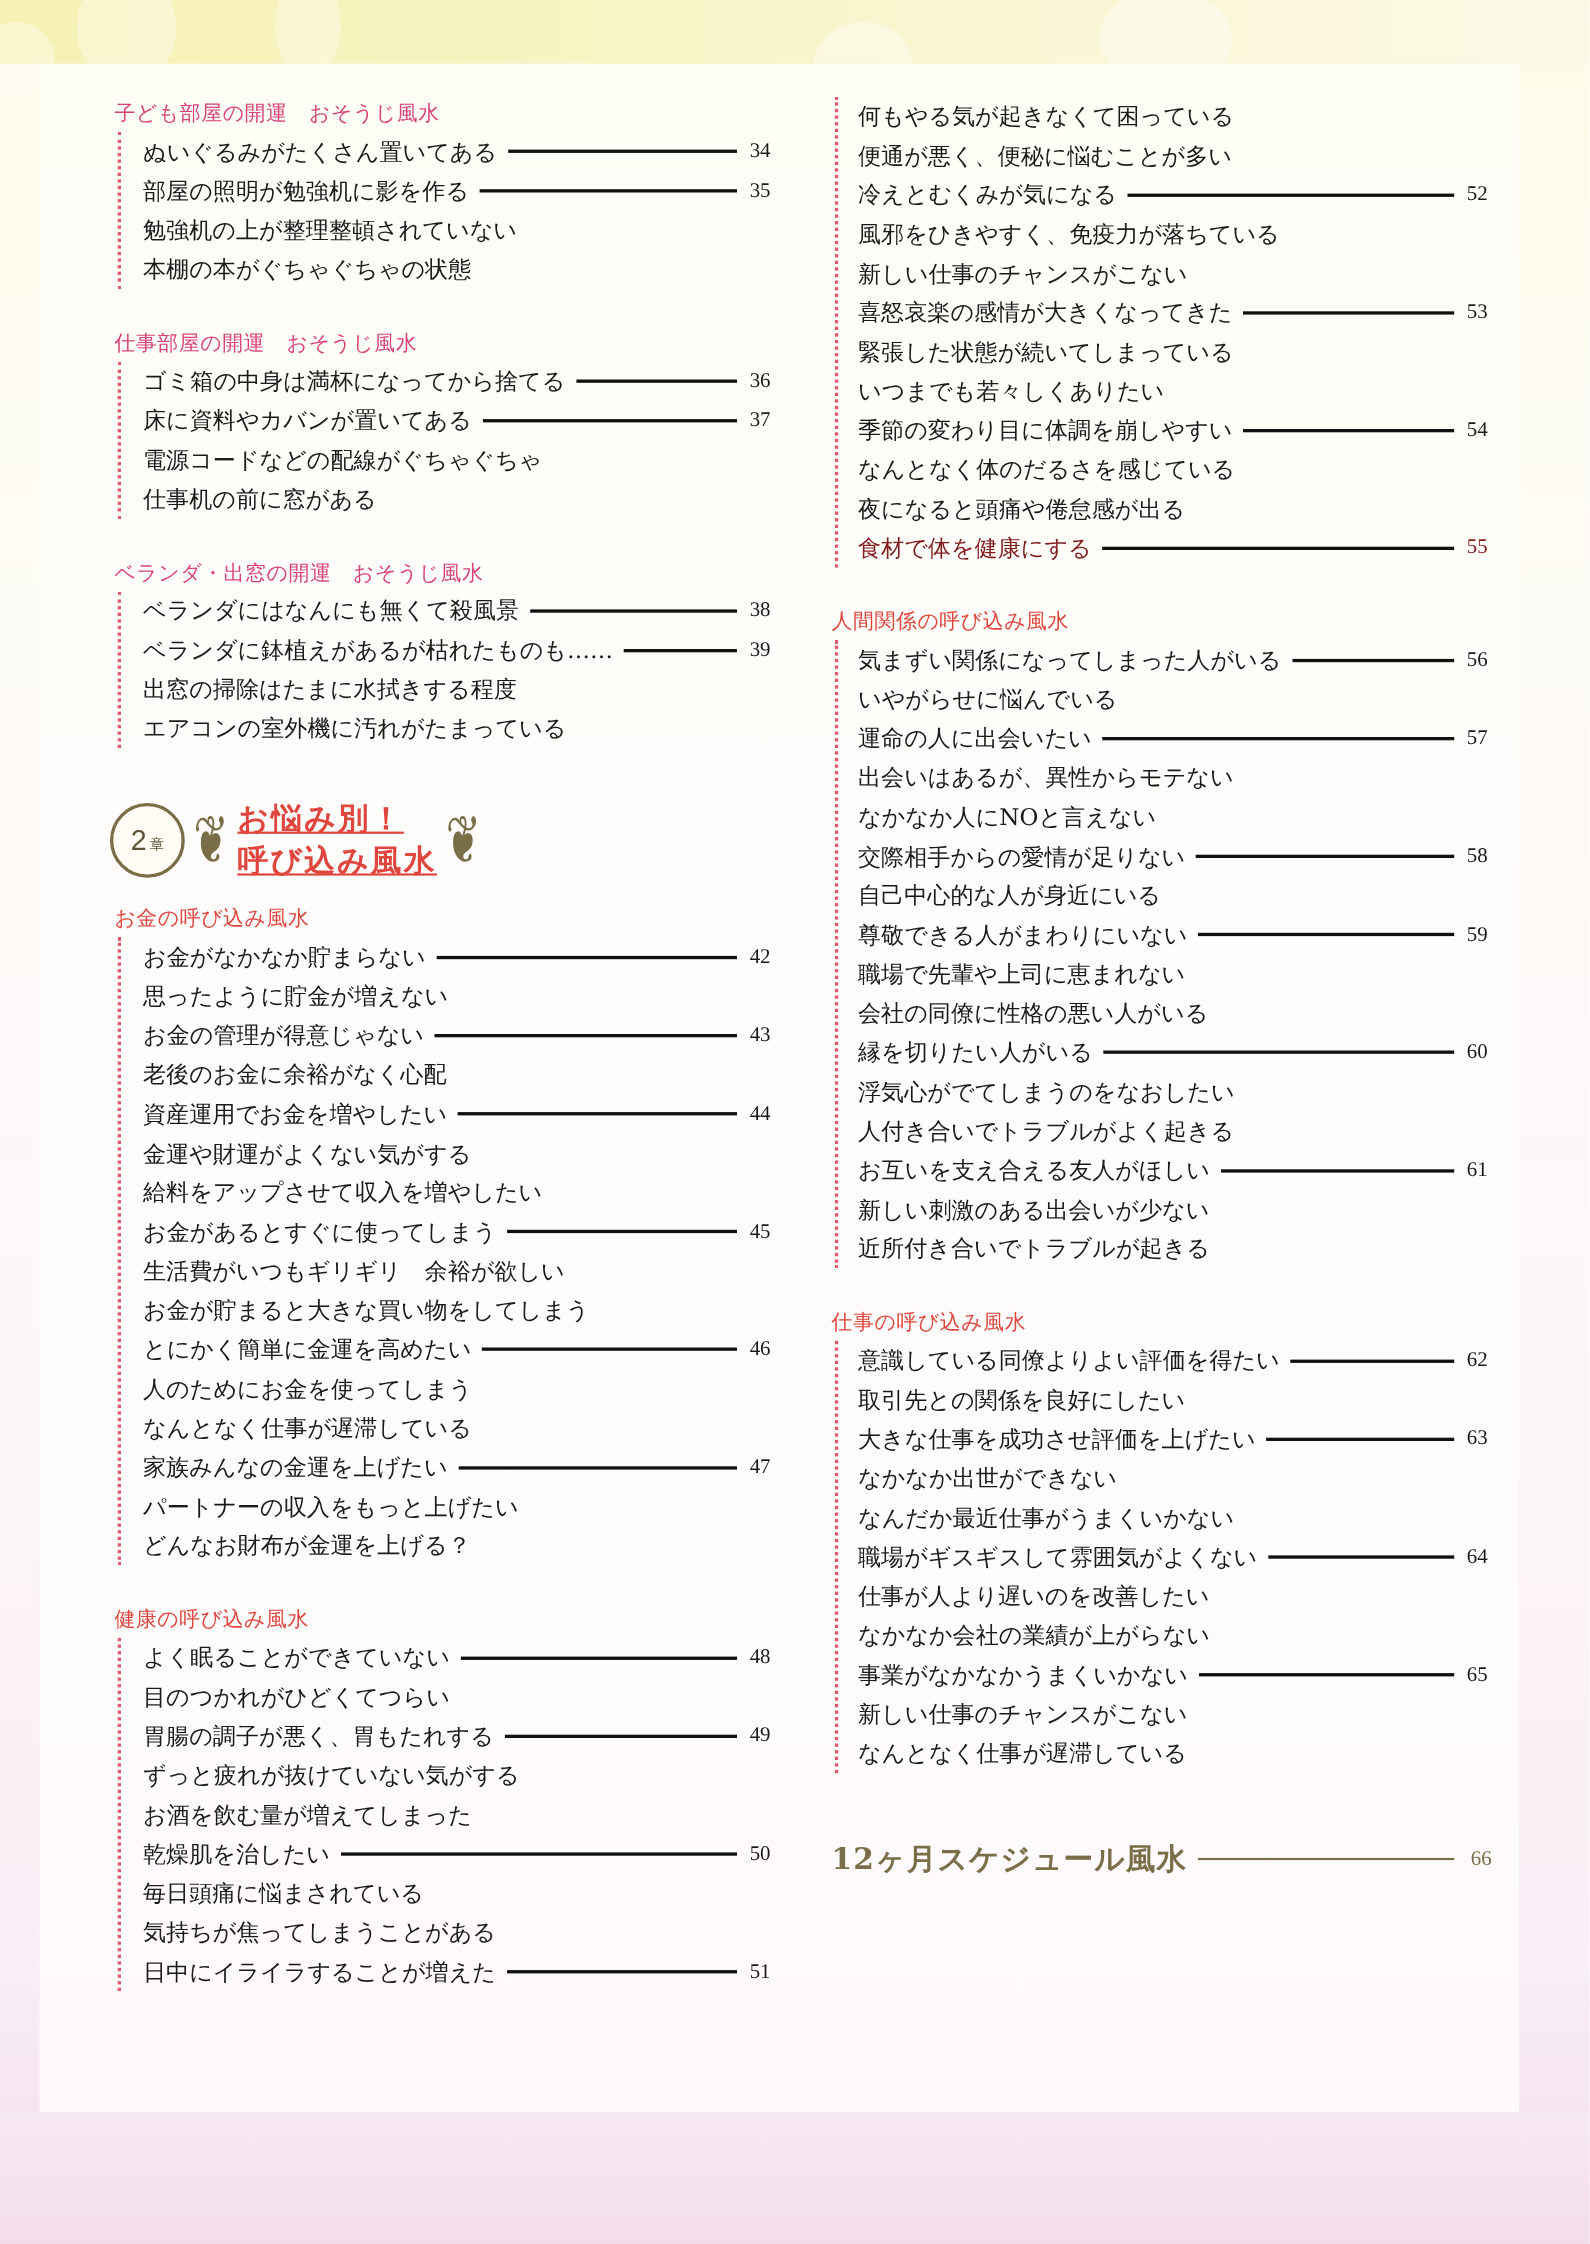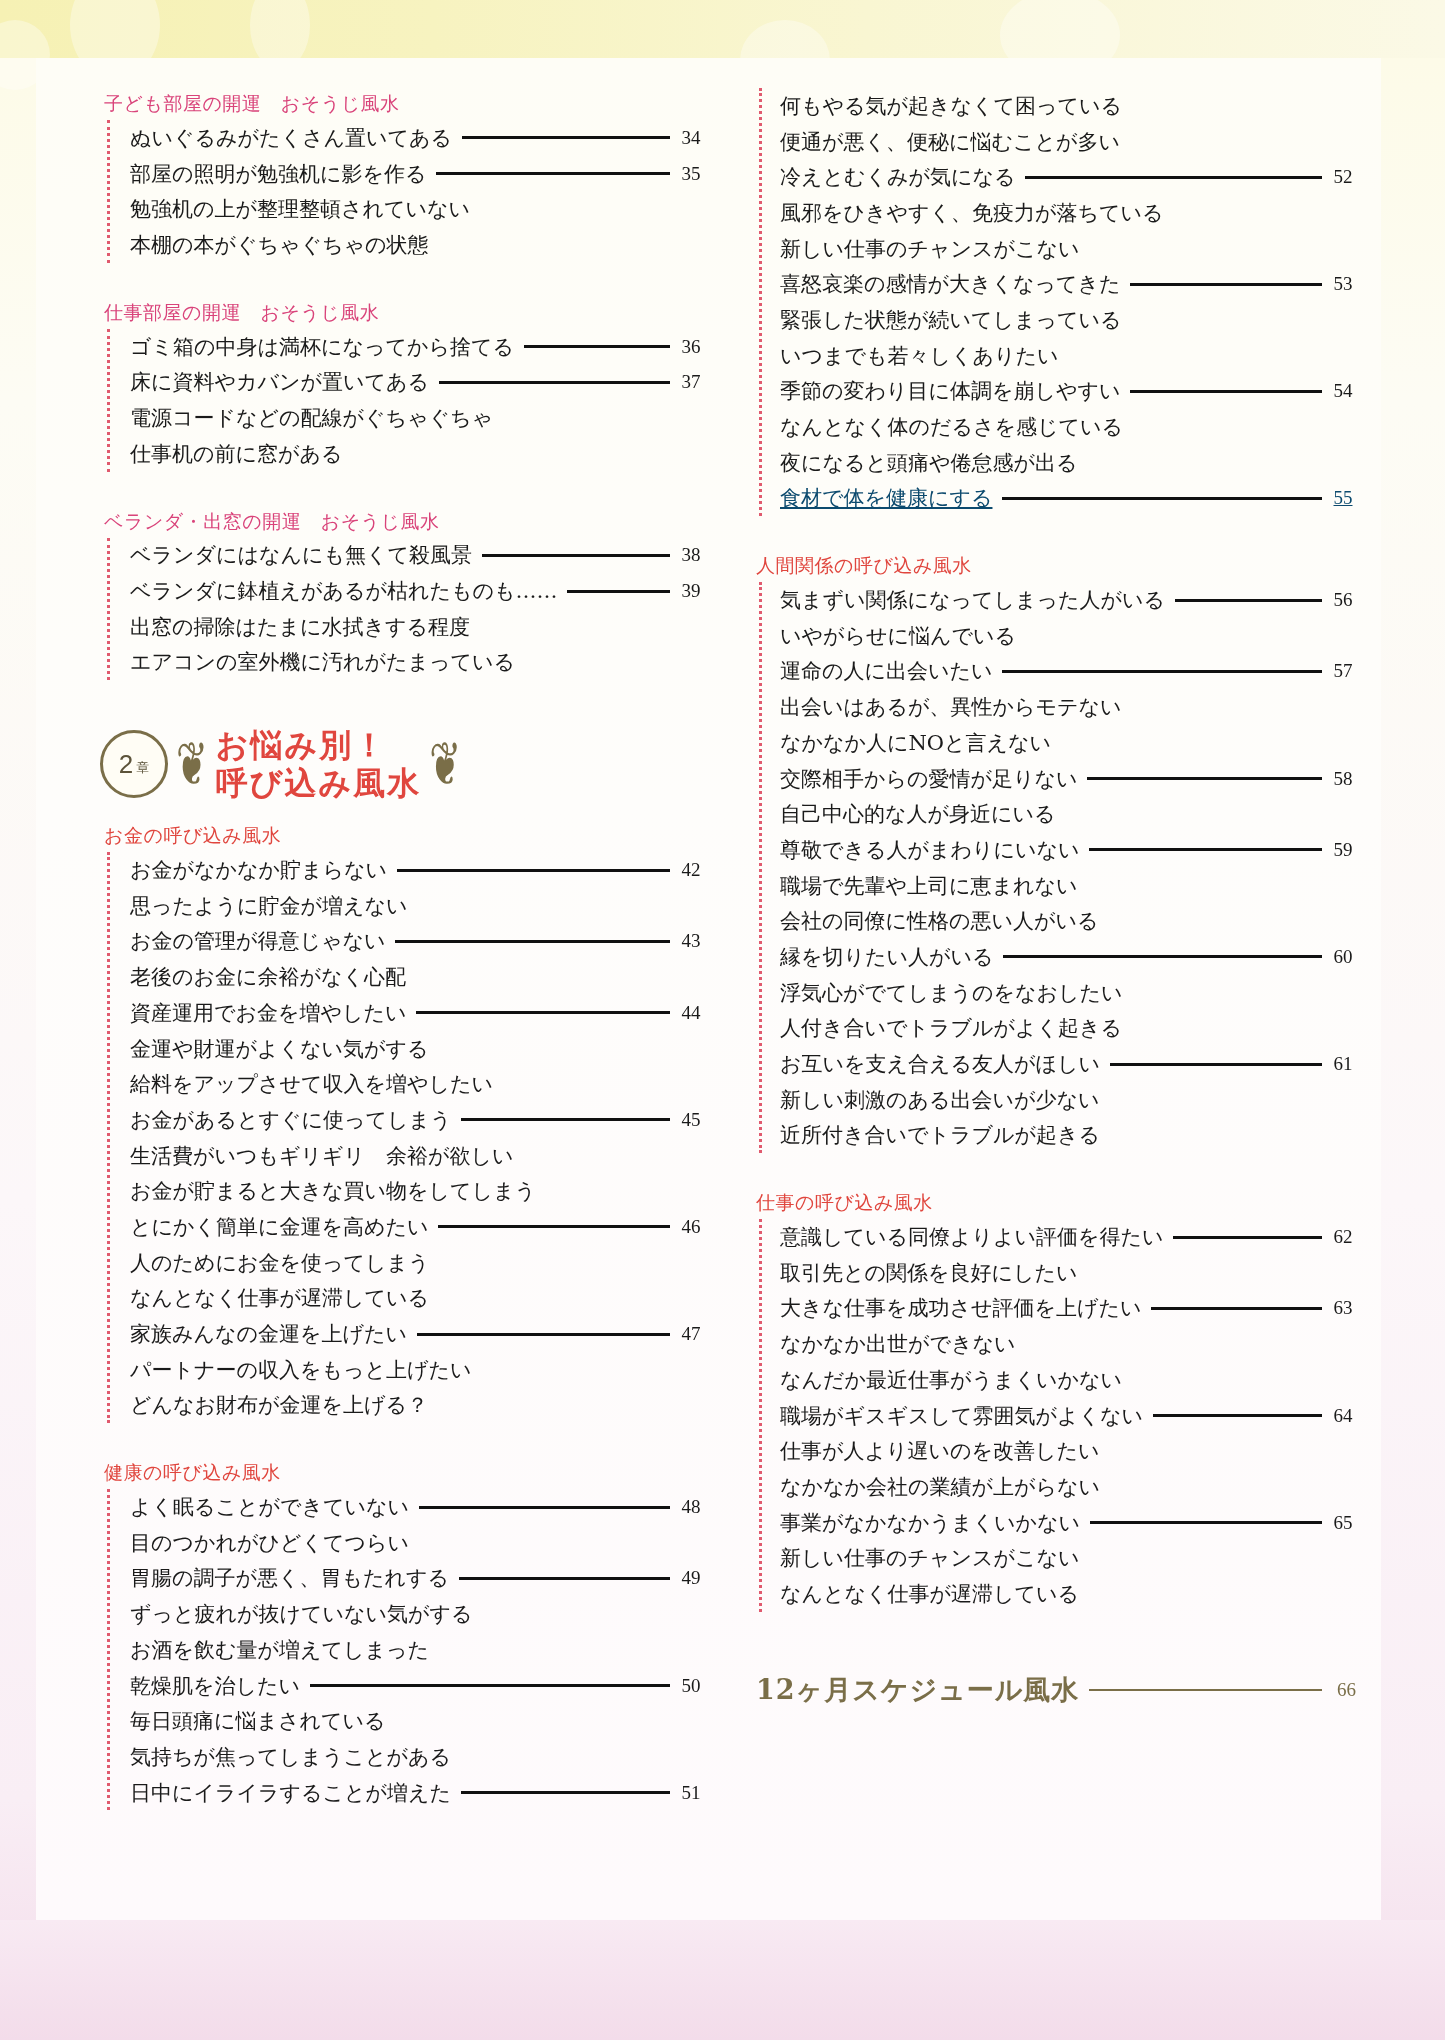--- a/index.html
+++ b/index.html
@@ -34,36 +34,37 @@
   .items {
     border-left: 3px dotted #e05a6e; padding-left: 20px; margin-left: 3px;
   }
   .item {
     display: flex; align-items: center; height: 35.7px; font-size: 21px; color: #1a1a1a;
     white-space: nowrap;
   }
   .item .label { flex: 0 0 auto; }
   .item .leader { flex: 1 1 auto; height: 3px; background: #111; margin: 0 8px 0 10px; }
   .item .page { flex: 0 0 auto; font-size: 19px; width: 26px; text-align: center; font-family: "Liberation Serif", serif; }
-  .item.lavender { color: #0c4a6e; text-decoration: underline; }
+  .item.lavender { color: #7f1d1d; }
   .right .items { padding-left: 18px; }
   .chapter {
     display: flex; align-items: center; height: 100px; margin: 14px 0 6px -4px;
   }
   .chapter-badge {
     width: 62px; height: 62px; border: 3px solid #7a6e48; border-radius: 50%;
     display: flex; align-items: center; justify-content: center; position: relative;
     background: #fffdf5; color: #5c533a;
   }
   .chapter-badge .num { font-size: 26px; font-family: "Liberation Sans", sans-serif; }
   .chapter-badge .kanji { font-size: 13px; margin-left: 3px; margin-top: 8px; }
   .ornament { color: #7a6e48; font-size: 38px; line-height: 1; margin: 0 8px; transform: scaleY(1.6); }
   .chapter-title {
-    color: #e0463e; font-family: "DejaVu Sans", sans-serif; font-size: 32px; line-height: 38px; font-weight: bold;
+    color: #e0463e; font-family: "DejaVu Sans", sans-serif; font-size: 28px; line-height: 38px; font-weight: bold;
     letter-spacing: 2px;
+    text-decoration: underline;
   }
   .schedule {
     display: flex; align-items: center; margin-top: 60px; color: #7a6e48;
   }
   .schedule .label { font-size: 27px; font-weight: bold; white-space: nowrap; letter-spacing: 1px; }
   .schedule .leader { flex: 1 1 auto; height: 2px; background: #7a6e48; margin: 0 8px 0 10px; }
   .schedule .page { font-size: 19px; width: 26px; text-align: right; color: #7a6e48; font-family: "Liberation Serif", serif; }
 </style>
 </head>
 <body>

